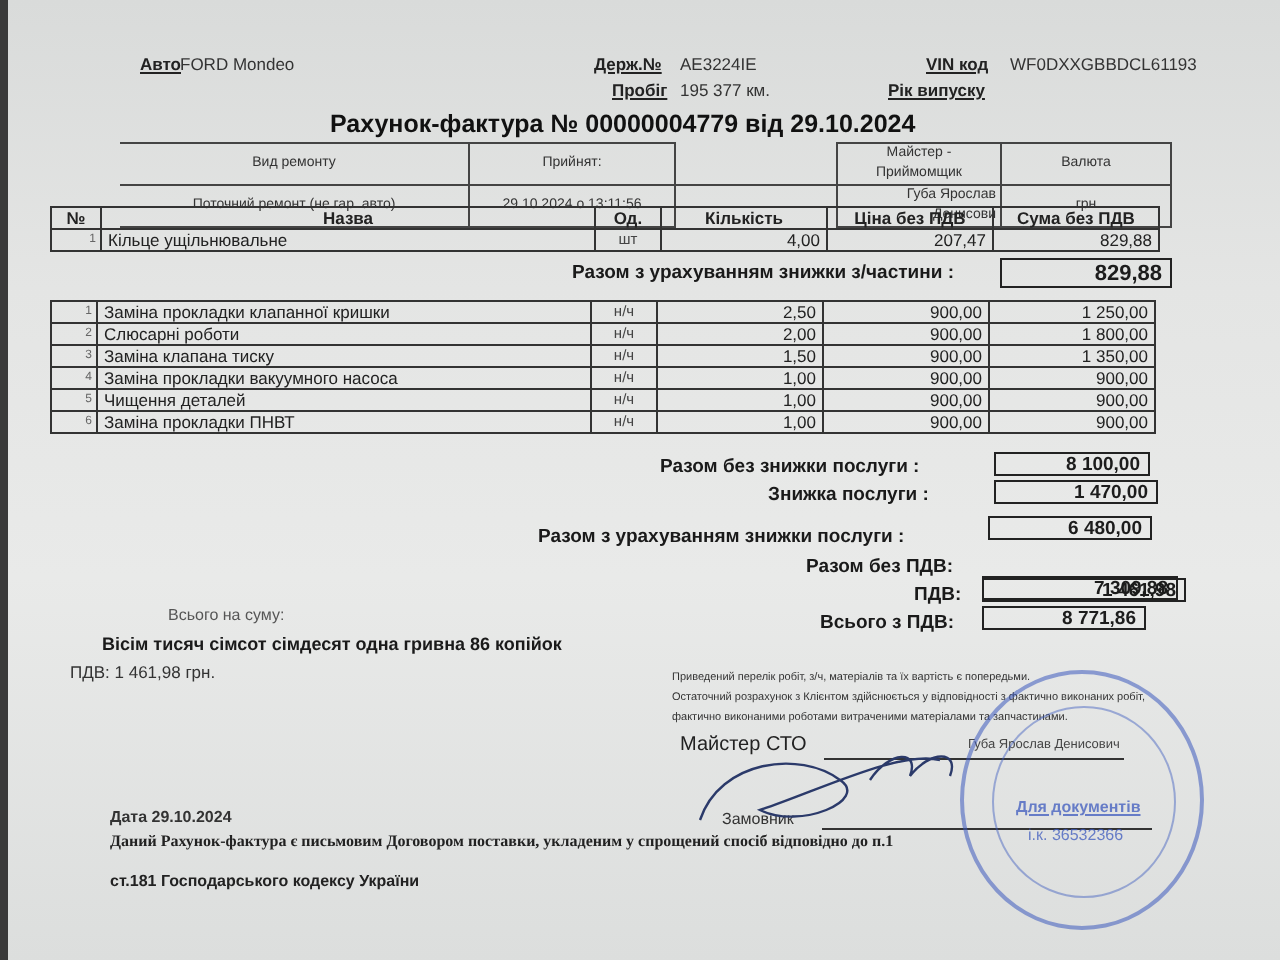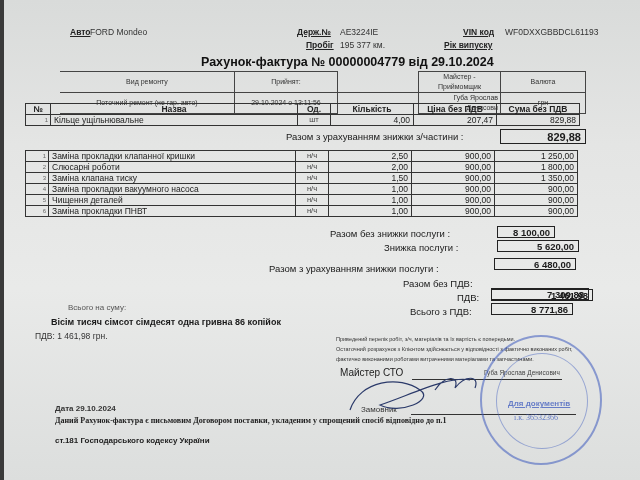--- a/index.html
+++ b/index.html
@@ -16,21 +16,21 @@
     .title { font-weight:bold; font-size:12.5px; color:#111; }
 
     table { border-collapse:collapse; position:absolute; }
     .info td { border:1px solid #444; font-size:7px; text-align:center; padding:0 2px; color:#333; line-height:10px; }
     .t td { border:1px solid #333; font-size:8.5px; padding:0 3px; height:10px; line-height:10px; color:#222; }
     .t .hd td { font-weight:bold; text-align:center; font-size:8.5px; }
     .t .num { text-align:right; font-size:6px; color:#666; padding:0 2px; width:18px; }
     .t .r { text-align:right; }
     .t .c { text-align:center; font-size:7.5px; color:#444; }
 
-    .sumlbl { font-weight:normal; font-size:9.5px; color:#1a1a1a; }
+    .sumlbl { font-weight:bold; font-size:9.5px; color:#1a1a1a; }
     .box { position:absolute; border:1px solid #222; font-weight:bold; font-size:9.5px; text-align:right; padding:0 4px; height:12px; line-height:12px; box-sizing:border-box; }
     .small { font-size:5.5px; color:#333; }
     .bold9 { font-weight:bold; font-size:8.5px; }
     .stamp {
       position:absolute; left:480px; top:335px; width:122px; height:130px; border-radius:50%;
       border:2px solid rgba(60,90,190,0.55); box-sizing:border-box;
     }
     .stamp-inner {
       position:absolute; left:14px; top:16px; width:90px; height:94px; border-radius:50%;
       border:1px solid rgba(60,90,190,0.45);
@@ -47,21 +47,21 @@
 <span class="abs val" style="left:90px;top:27px;">FORD Mondeo</span>
 <span class="abs lbl" style="left:297px;top:27px;">Держ.№</span>
 <span class="abs val" style="left:340px;top:27px;">AE3224IE</span>
 <span class="abs lbl" style="left:463px;top:27px;">VIN код</span>
 <span class="abs val" style="left:505px;top:27px;">WF0DXXGBBDCL61193</span>
 
 <span class="abs lbl" style="left:306px;top:40px;">Пробіг</span>
 <span class="abs val" style="left:340px;top:40px;">195 377 км.</span>
 <span class="abs lbl" style="left:444px;top:40px;">Рік випуску</span>
 
-<div class="abs title" style="left:165px;top:55px;margin-left:36px;">Рахунок-фактура № 00000004779 від 29.10.2024</div>
+<div class="abs title" style="left:165px;top:55px;">Рахунок-фактура № 00000004779 від 29.10.2024</div>
 
 <table class="info" style="left:60px;top:71px;">
   <tbody>
       <tr>
     <td style="width:170px;border-left:none;">Вид ремонту</td>
     <td style="width:98px;">Прийнят:</td>
     <td style="width:76px;border-right:none;border-top:none;"></td>
     <td style="width:77px;">Майстер - Приймомщик</td>
     <td style="width:80px;">Валюта</td>
   </tr>
@@ -145,52 +145,52 @@
     <td>Заміна прокладки ПНВТ</td>
     <td class="c">н/ч</td>
     <td class="r">1,00</td>
     <td class="r">900,00</td>
     <td class="r">900,00</td>
   </tr>
 </tbody>
   </table>
 
 <span class="abs sumlbl" style="left:330px;top:228px;">Разом без знижки   послуги   :</span>
-<div class="box" style="left:497px;top:226px;width:58px;">8 100,00</div>
+<div class="box" style="left:497px;top:226px;width:78px;">8 100,00</div>
 <span class="abs sumlbl" style="left:384px;top:242px;">Знижка   послуги   :</span>
-<div class="box" style="left:497px;top:240px;width:82px;">5 620,00</div>
+<div class="box" style="left:497px;top:240px;width:82px;">1 470,00</div>
 <span class="abs sumlbl" style="left:269px;top:263px;">Разом  з урахуванням знижки   послуги   :</span>
 <div class="box" style="left:494px;top:258px;width:82px;">6 480,00</div>
 
 <span class="abs sumlbl" style="left:403px;top:278px;">Разом без ПДВ:</span>
 <div class="box" style="left:491px;top:288px;width:98px;">7 309,88</div>
 <span class="abs sumlbl" style="left:457px;top:292px;">ПДВ:</span>
 <div class="box" style="left:491px;top:289px;width:102px;">1 461,98</div>
 <span class="abs sumlbl" style="left:410px;top:306px;">Всього з ПДВ:</span>
 <div class="box" style="left:491px;top:303px;width:82px;">8 771,86</div>
 
-<span class="abs" style="left:56px;top:303px;font-size:8px;color:#555;padding-left:12px;">Всього на суму:</span>
+<span class="abs" style="left:72px;top:303px;font-size:8px;color:#555;padding-left:12px;">Всього на суму:</span>
 <span class="abs" style="left:35px;top:317px;font-size:9px;font-weight:bold;color:#1a1a1a;padding-left:16px;">Вісім тисяч сімсот сімдесят одна гривна 86 копійок</span>
 <span class="abs" style="left:35px;top:331px;font-size:8.5px;color:#333;">ПДВ: 1 461,98 грн.</span>
 
 <span class="abs small" style="left:336px;top:336px;">Приведений перелік робіт, з/ч, матеріалів та їх вартість є попередьми.</span>
 <span class="abs small" style="left:336px;top:346px;">Остаточний розрахунок з Клієнтом здійснюється  у відповідності з фактично виконаних робіт,</span>
 <span class="abs small" style="left:336px;top:356px;">фактично виконаними роботами витраченими матеріалами та запчастинами.</span>
 
 <span class="abs" style="left:340px;top:367px;font-size:10px;color:#222;">Майстер СТО</span>
 <div class="sigline" style="left:412px;top:379px;width:150px;"></div>
 <span class="abs" style="left:484px;top:369px;font-size:6.5px;color:#444;">Губа Ярослав Денисович</span>
 <span class="abs" style="left:361px;top:405px;font-size:8px;color:#333;">Замовник</span>
 <div class="sigline" style="left:411px;top:414px;width:165px;"></div>
 
 <svg class="abs" style="left:340px;top:370px;" width="160" height="50">
   <path d="M10 40 C 20 10, 60 5, 80 20 C 95 30, 60 45, 40 35 C 70 25, 110 5, 130 10 M95 20 C 105 5, 120 5, 115 18 C 125 5, 140 5, 135 18" stroke="#2b3a6a" stroke-width="1.2" fill="none"></path>
 </svg>
 
 <div class="stamp">
   <div class="stamp-inner"></div>
   <span class="stamp-text" style="left:26px;top:62px;text-decoration:underline;">Для документів</span>
-  <span class="stamp-text" style="left:32px;top:76px;font-weight:normal;font-family:Liberation Serif, serif;">і.к. 36532366</span>
+  <span class="stamp-text" style="left:32px;top:76px;font-weight:normal;">і.к. 36532366</span>
 </div>
 
 <span class="abs" style="left:55px;top:404px;font-size:8px;font-weight:bold;color:#333;">Дата 29.10.2024</span>
 <span class="abs bold9" style="left:55px;top:416px;color:#222;font-size:8px;font-family:Liberation Serif, serif;">Даний Рахунок-фактура є письмовим Договором поставки, укладеним у спрощений спосіб відповідно до п.1</span>
 <span class="abs bold9" style="left:55px;top:436px;color:#222;font-size:8px;">ст.181 Господарського кодексу України</span>
 
 </body></html>

